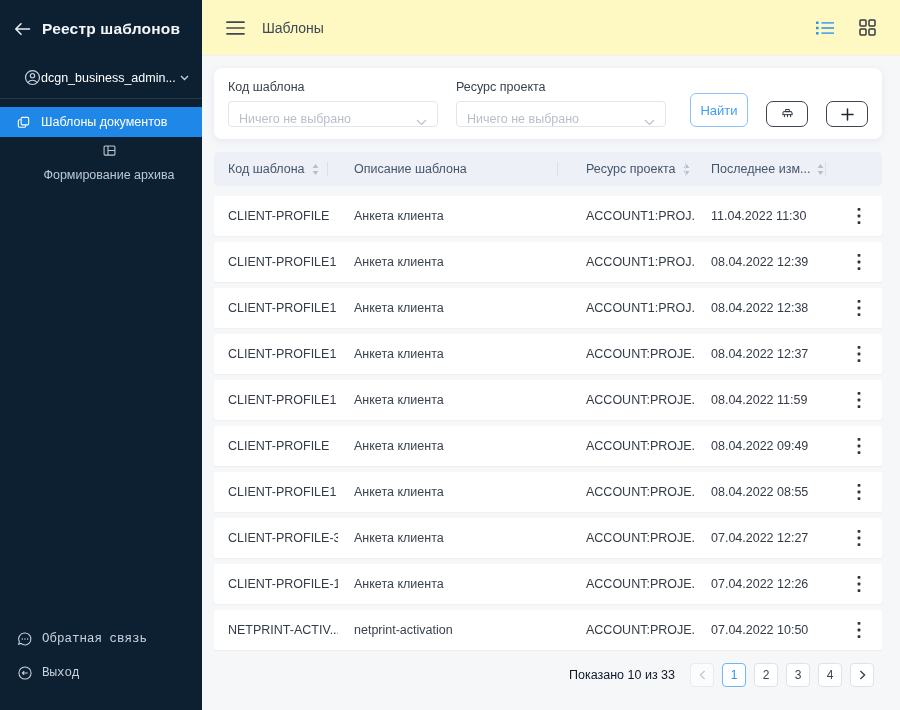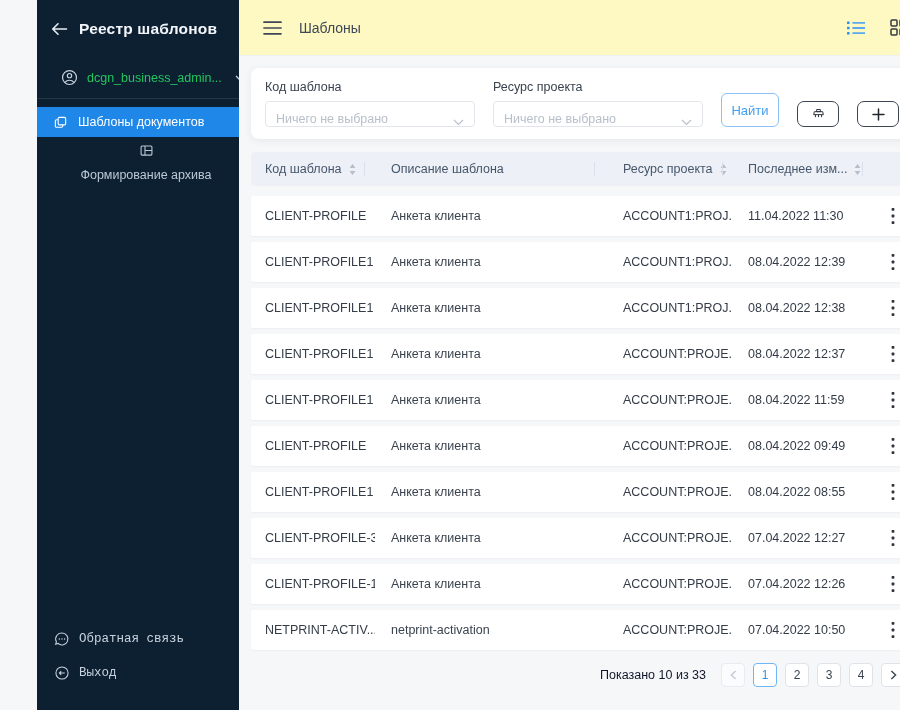--- a/index.html
+++ b/index.html
@@ -1,23 +1,23 @@
 <!DOCTYPE html>
 <html><head>
 <meta charset="utf-8">
 <style>
   * { margin:0; padding:0; box-sizing:border-box; }
   html,body { width:900px; height:710px; overflow:hidden; }
   body { font-family:"Liberation Sans","DejaVu Sans",sans-serif; background:#f6f7f9; }
   .app { display:flex; width:900px; height:710px; }
 
   
-  .sidebar { width:202px; min-width:202px; background:#0d2032; color:#c9d3de; display:flex; flex-direction:column;margin-left:37px; }
+  .sidebar { width:202px; min-width:202px; background:#0d2032; color:#c9d3de; display:flex; flex-direction:column; }
   .sb-title { display:flex; align-items:center; gap:11px; padding:20px 14px 0 14px; color:#f2f6fa; font-size:15.5px; font-weight:700; letter-spacing:.2px; cursor:pointer; }
-  .sb-user { display:flex; align-items:center; gap:9px; margin-top:31px; padding:0 6px 0 24px; font-size:12.5px; color:#22c55e; cursor:pointer; }
+  .sb-user { display:flex; align-items:center; margin-top:31px; padding:0 6px 0 24px; font-size:12.5px; color:#ffffff; cursor:pointer; }
   .sb-user .chev { margin-left:4px; display:flex; }
   .sb-divider { border-top:1px solid rgba(255,255,255,.10); margin-top:12px; }
   .sb-nav { margin-top:8px; }
   .sb-item { display:flex; align-items:center; gap:10px; height:30px; padding-left:16px; font-size:12.5px; color:#bcc8d4; cursor:pointer; }
   .sb-item.active { background:#1f87e8; color:#ffffff; }
   .sb-item + .sb-item { margin-top:6px;flex-direction:column; }
   .sb-footer { margin-top:auto; padding:0 14px 20px 17px; }
   .sb-foot-item { display:flex; align-items:center; gap:9px; height:34px; font-size:12.5px; color:#c9d3de; cursor:pointer;font-family:Liberation Mono, monospace; }
   .icon { display:inline-flex; flex:none; }
 

